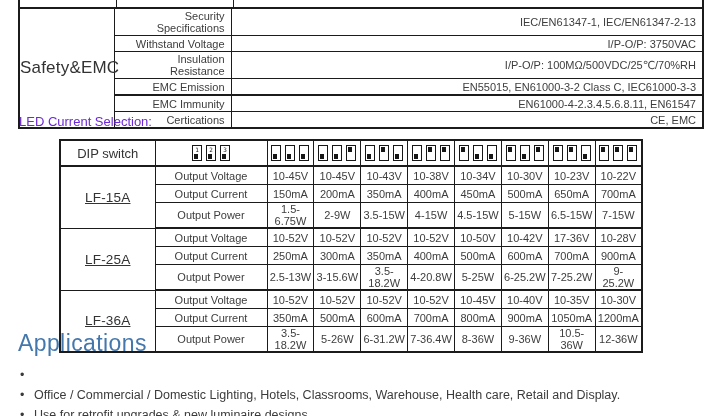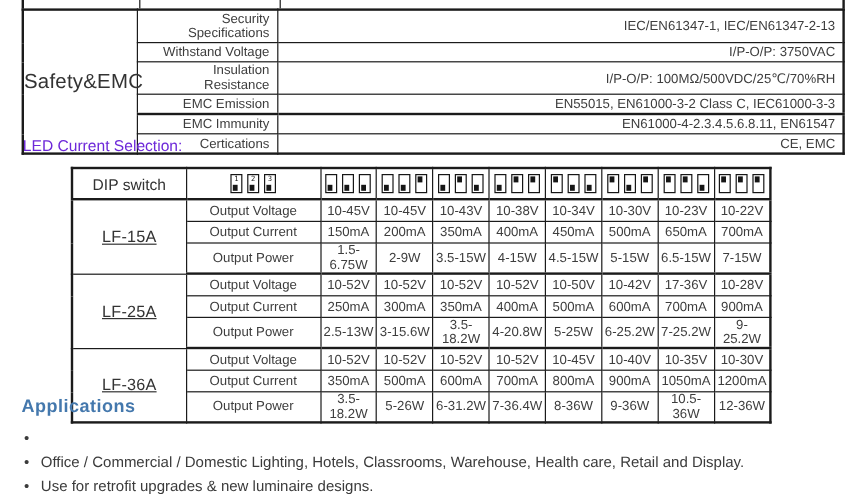--- a/index.html
+++ b/index.html
@@ -51,21 +51,21 @@
   .dip{display:flex;gap:4px;justify-content:center;align-items:center;}
   .sw{position:relative;width:8px;height:14px;border:1px solid #161616;background:#fff;display:inline-block;}
   .knob{position:absolute;left:1px;width:4px;height:5px;background:#161616;}
   .knob.up{top:1px;}
   .knob.down{bottom:1px;}
   .sw .num{position:absolute;top:0;left:0;right:0;text-align:center;font-size:6px;line-height:7px;color:#161616;font-family:"DejaVu Sans Mono",monospace;}
 
   
   #applications{position:absolute;left:16px;top:330px;width:700px;}
   #applications .title{
-    font-size:15px;color:#4478ad;font-weight:700;letter-spacing:0.4px;
+    font-size:23px;color:#4478ad;font-weight:400;letter-spacing:0.4px;
     margin:0 0 8px 2px;
   }
   #applications .bullet-row{display:flex;font-size:12.5px;color:#3b3b3b;line-height:20px;}
   #applications .dot{width:14px;text-align:left;padding-left:4px;}
 </style>
 </head>
 <body>
 
 <div id="partial-row">
   <div class="pdiv d1"></div>

